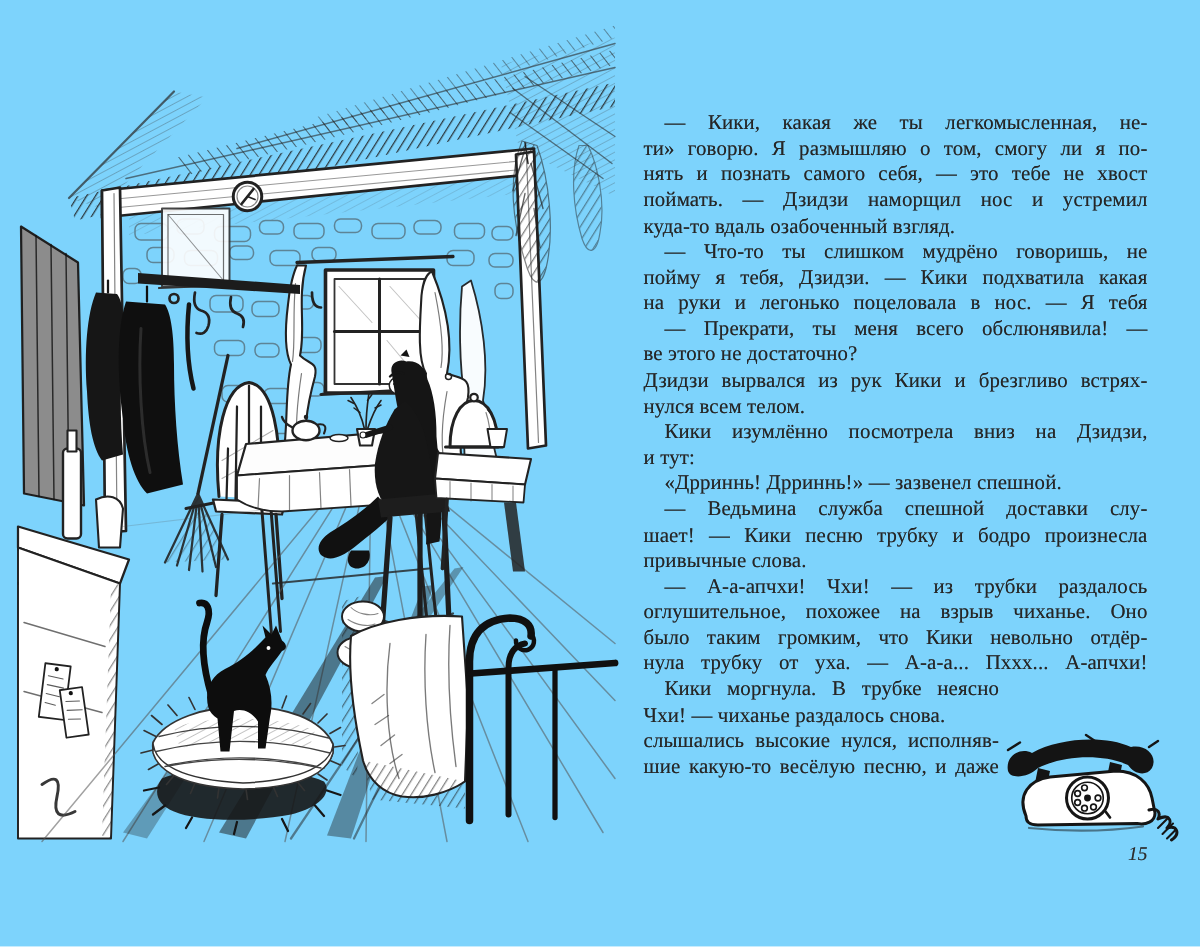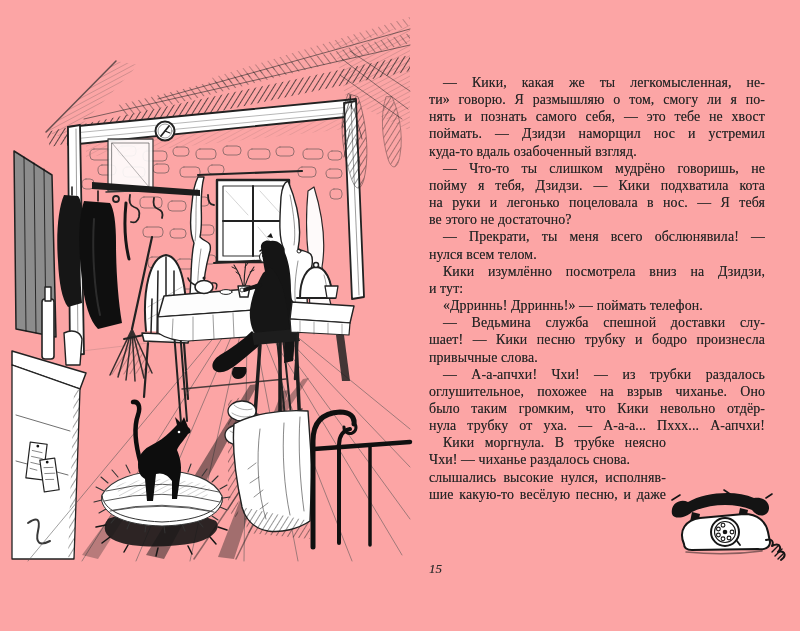--- a/index.html
+++ b/index.html
@@ -1,26 +1,26 @@
 <!DOCTYPE html>
 <html><head>
 <meta charset="utf-8">
 <style>
   html,body{margin:0;padding:0;background:#ffffff;}
   body{width:800px;height:631px;overflow:hidden;font-family:"Liberation Serif",serif;}
-  .spread{position:relative;width:800px;height:631px;background:#fca5a5;}
+  .spread{position:relative;width:800px;height:631px;background:#7dd3fc;}
   .left-page{position:absolute;left:8px;top:4px;width:412px;height:560px;}
   .left-page svg{width:100%;height:100%;}
   .right-page{position:absolute;left:429px;top:74px;width:336px;height:540px;color:#262626;}
   .tline{font-size:13.9px;line-height:17.15px;text-align:justify;text-align-last:justify;
          text-shadow:0 0 .35px rgba(40,40,40,.6);letter-spacing:.1px;}
   .tline.end{text-align-last:left;}
   .tline.indent{text-indent:14px;}
   .tline.narrow{width:237px;}
-  .page-number{position:absolute;left:0;top:487px;width:336px;text-align:left;
+  .page-number{position:absolute;left:0;top:487px;width:336px;text-align:right;
                font-style:italic;font-size:13px;color:#2e2e2e;text-shadow:0 0 .3px rgba(40,40,40,.5);}
   .phone{position:absolute;left:233px;top:412px;width:124px;height:76px;}
 </style>
 </head>
 <body>
 
 <div class="spread">
 
   <div class="left-page">
     <svg viewBox="10 5 412 560" stroke-linecap="round" stroke-linejoin="round">
@@ -326,28 +326,29 @@
     </svg>
   </div>
 
   <div class="right-page">
     <div class="tline indent">— Кики, какая же ты легкомысленная, не-</div>
     <div class="tline">ти» говорю. Я размышляю о том, смогу ли я по-</div>
     <div class="tline">нять и познать самого себя, — это тебе не хвост</div>
     <div class="tline">поймать. — Дзидзи наморщил нос и устремил</div>
     <div class="tline end">куда-то вдаль озабоченный взгляд.</div>
     <div class="tline indent">— Что-то ты слишком мудрёно говоришь, не</div>
-    <div class="tline">пойму я тебя, Дзидзи. — Кики подхватила кота</div>
+    <div class="tline">пойму я тебя, Дзидзи. — Кики подхватила какая</div>
     <div class="tline">на руки и легонько поцеловала в нос. — Я тебя</div>
+    <div class="tline indent">— Прекрати, ты меня всего обслюнявила! —</div>
     <div class="tline end">ве этого не достаточно?</div>
-    <div class="tline indent">— Прекрати, ты меня всего обслюнявила! —</div>
+    <div class="tline">Дзидзи вырвался из рук Кики и брезгливо встрях-</div>
     <div class="tline end">нулся всем телом.</div>
     <div class="tline indent">Кики изумлённо посмотрела вниз на Дзидзи,</div>
     <div class="tline end">и тут:</div>
-    <div class="tline indent end">«Дрриннь! Дрриннь!» — поймать телефон.</div>
+    <div class="tline indent end">«Дрриннь! Дрриннь!» — зазвенел спешной.</div>
     <div class="tline indent">— Ведьмина служба спешной доставки слу-</div>
     <div class="tline">шает! — Кики песню трубку и бодро произнесла</div>
     <div class="tline end">привычные слова.</div>
     <div class="tline indent">— А-а-апчхи! Чхи! — из трубки раздалось</div>
     <div class="tline">оглушительное, похожее на взрыв чиханье. Оно</div>
     <div class="tline">было таким громким, что Кики невольно отдёр-</div>
     <div class="tline">нула трубку от уха. — А-а-а... Пххх... А-апчхи!</div>
     <div class="tline indent narrow">Кики моргнула. В трубке неясно</div>
     <div class="tline end">Чхи! — чиханье раздалось снова.</div>
     <div class="tline narrow">слышались высокие нулся, исполняв-</div>

